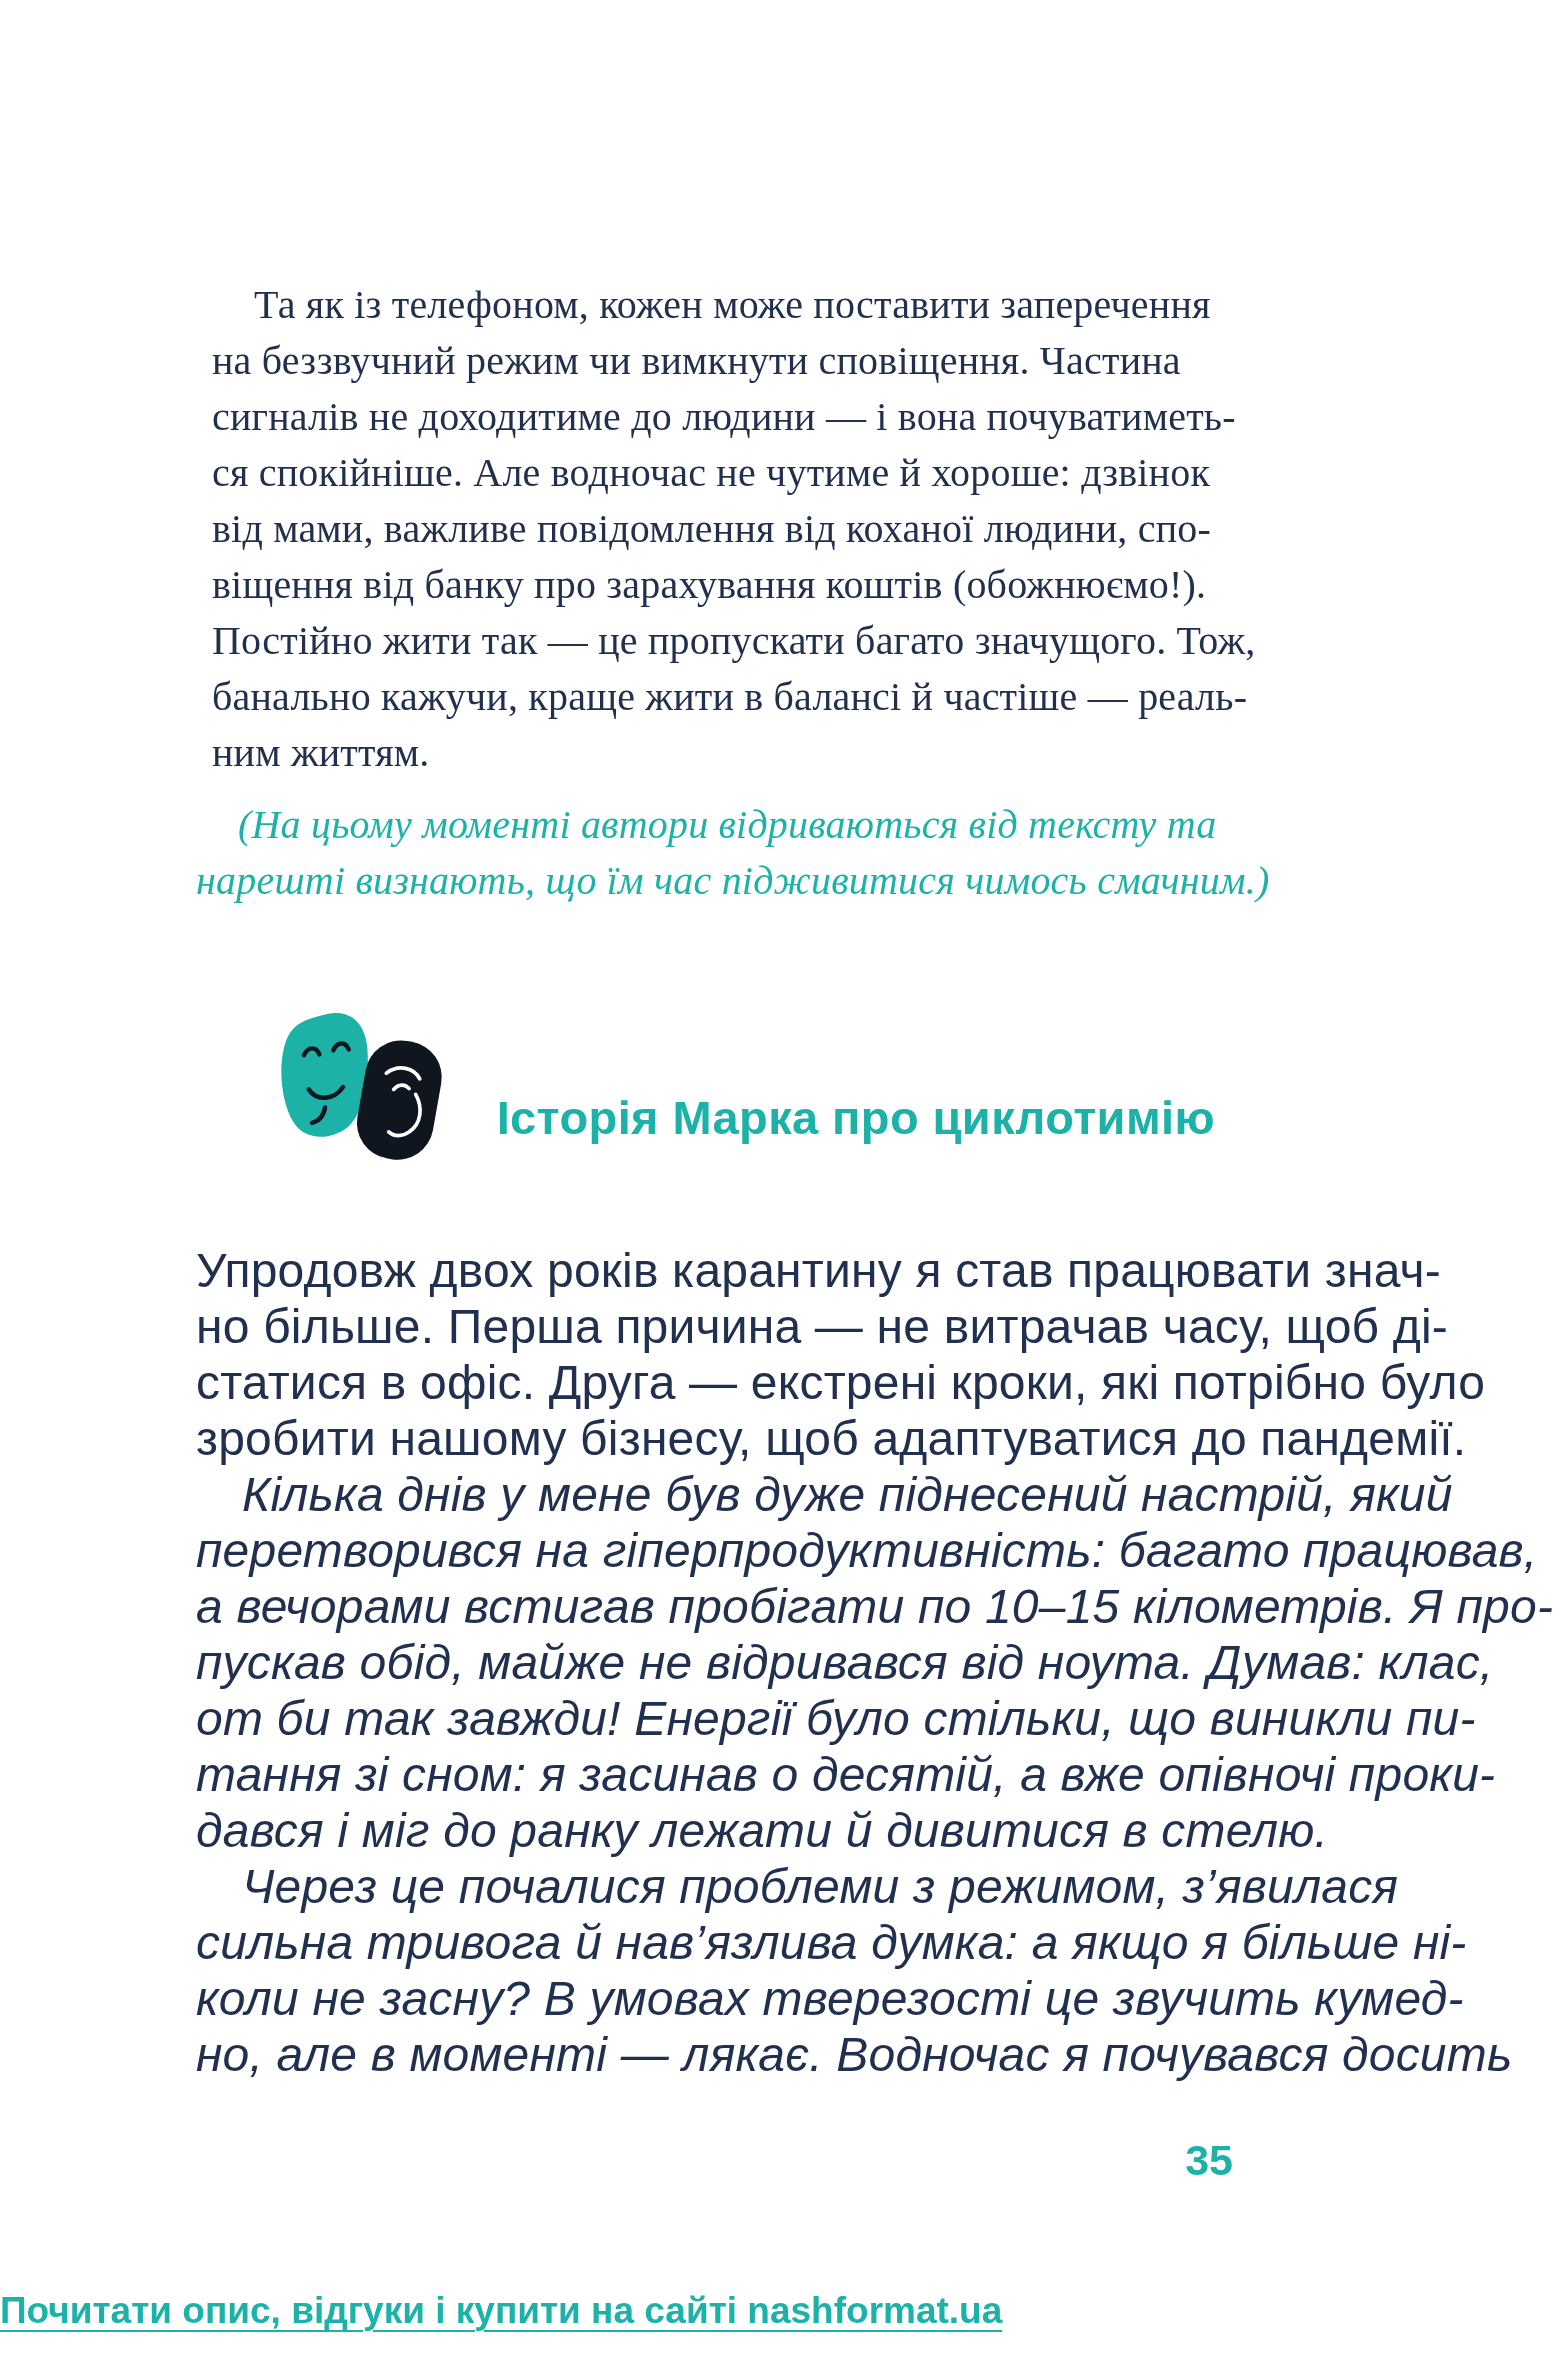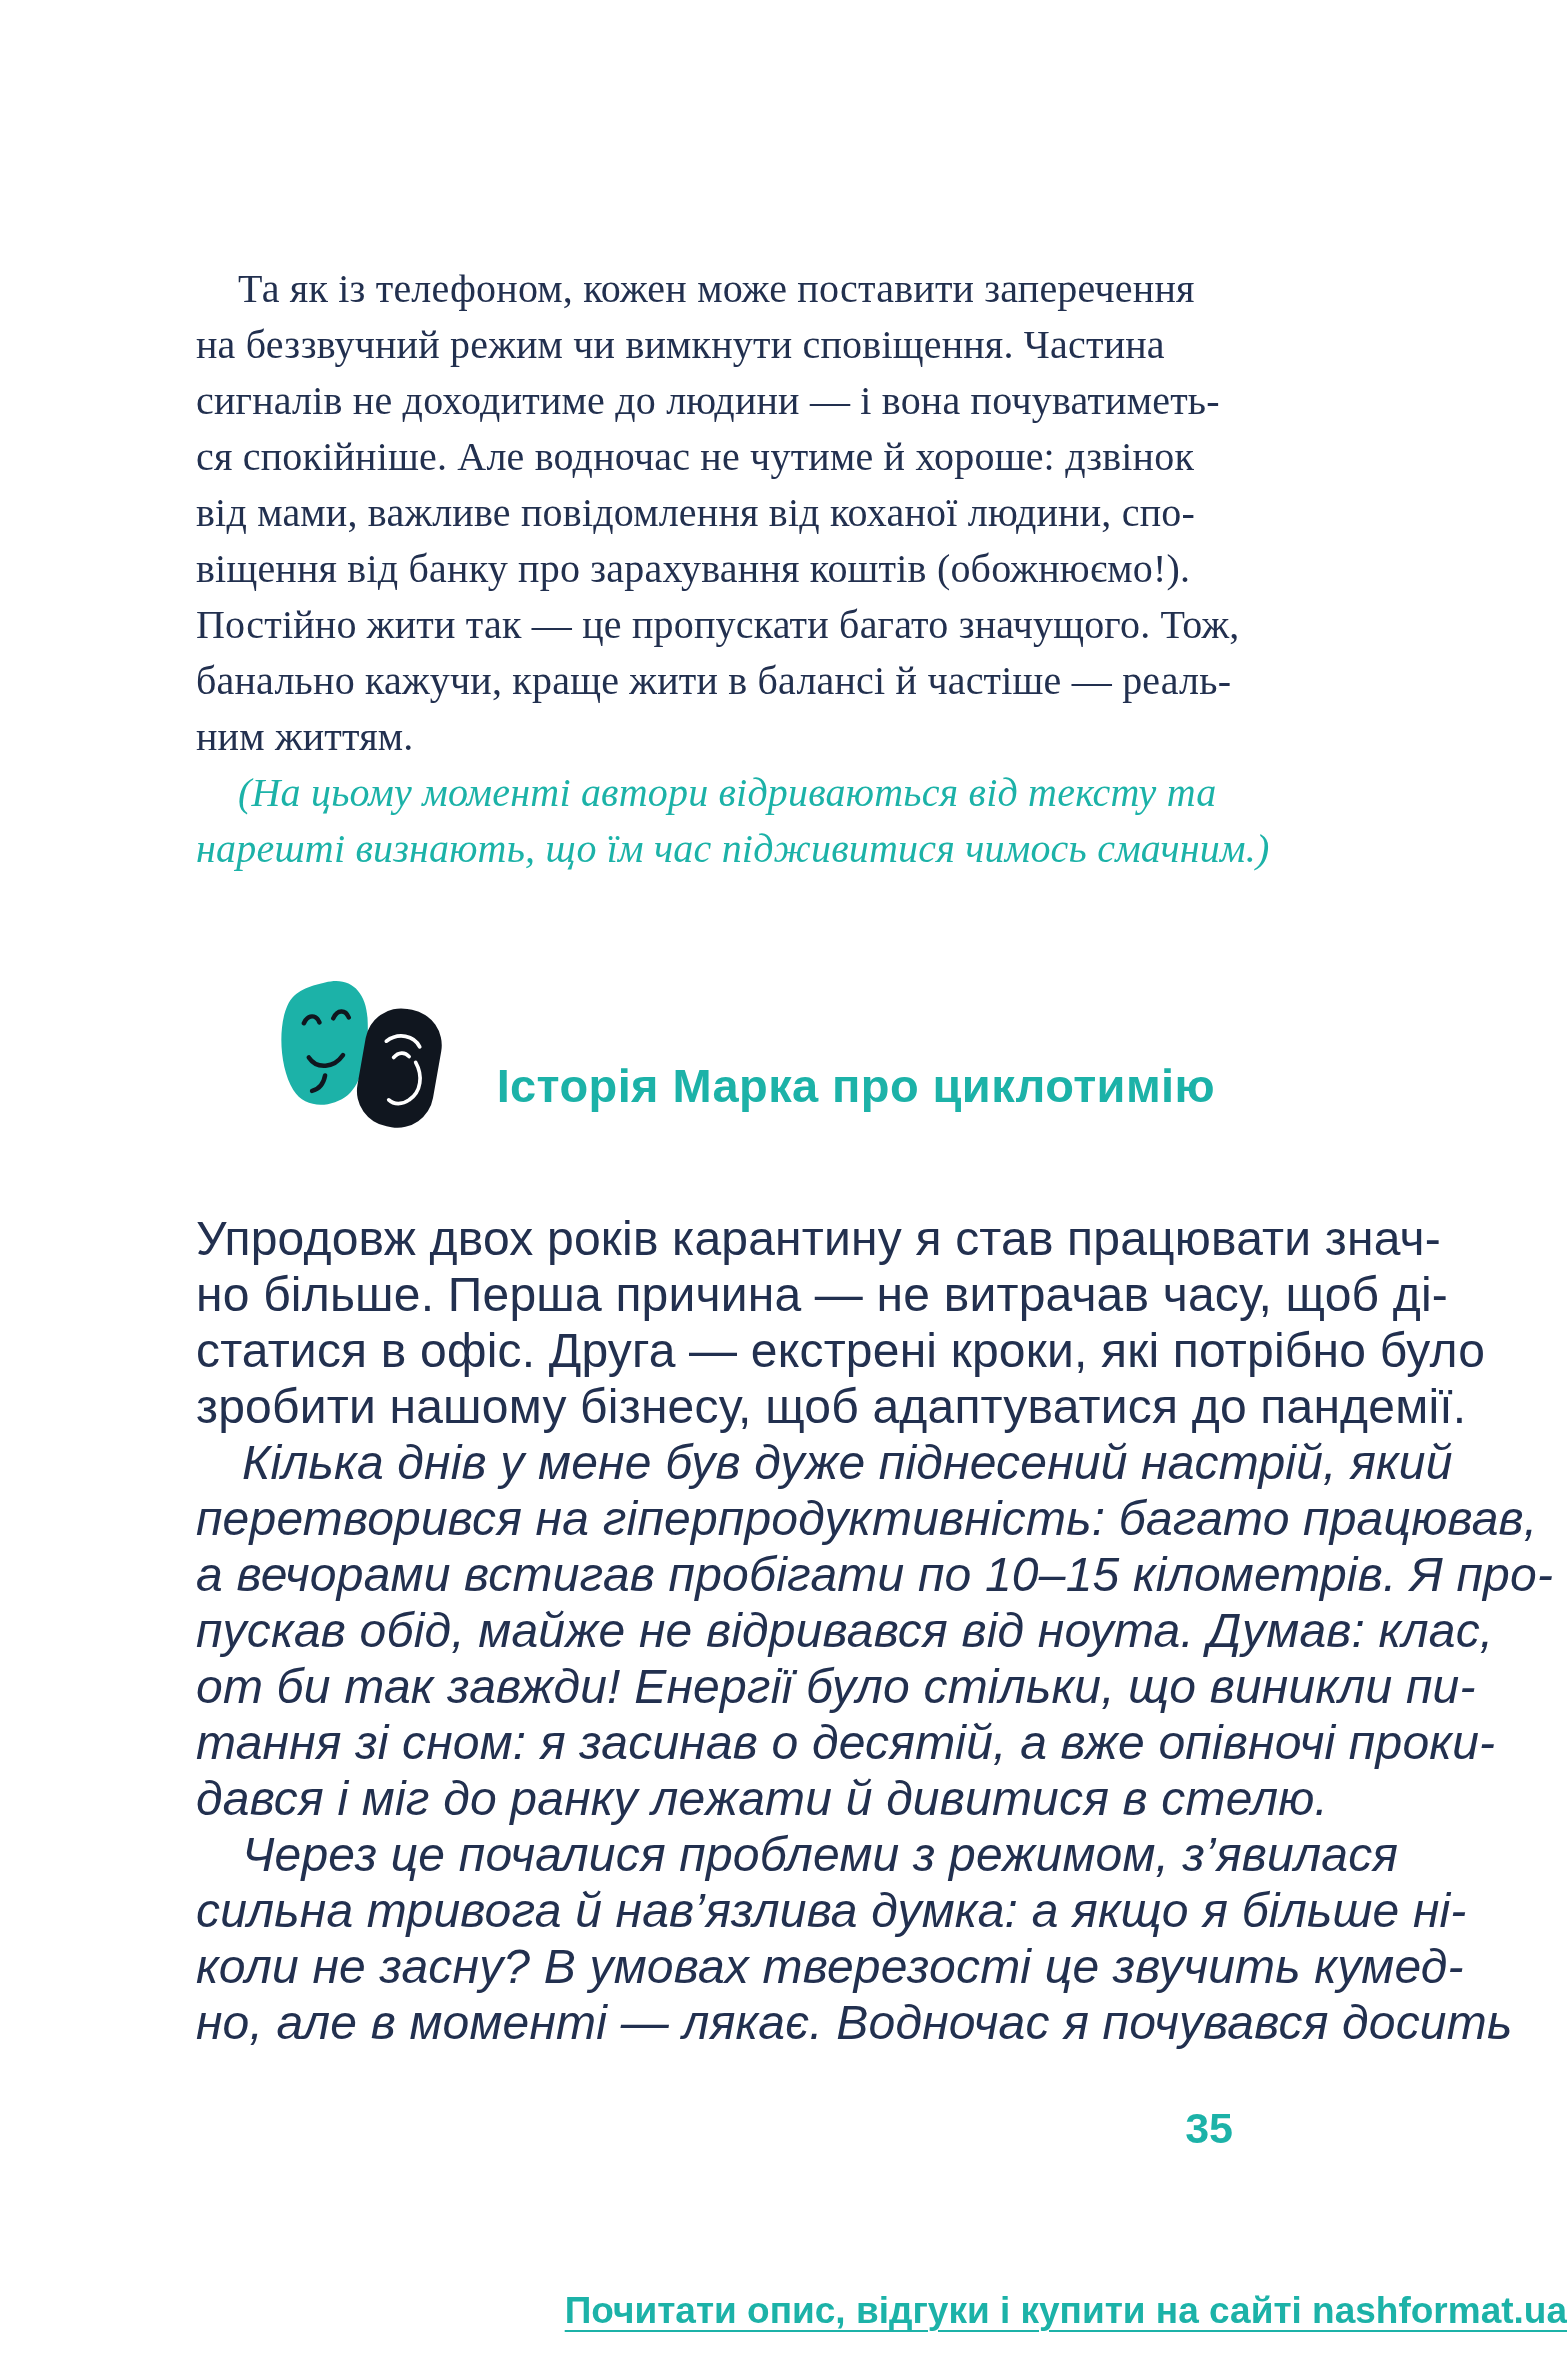--- a/index.html
+++ b/index.html
@@ -19,21 +19,21 @@
     width:1567px;height:2377px;
     background:#ffffff;
     overflow:hidden;
   }
   .text-column{
     position:absolute;
     left:196px;top:261px;
     width:1110px;
   }
   .serif-par{
-    margin:0;
+    margin:16px;
     white-space:pre;
     text-indent:42px;
     font-family:"Liberation Serif",serif;
     font-size:40px;
     line-height:56px;
     color:var(--ink);
     letter-spacing:0.2px;
   }
   .aside-par{
     margin:0;
@@ -91,21 +91,21 @@
     padding-right:73px;
     font-family:"Liberation Sans",sans-serif;
     font-weight:700;
     font-size:43px;
     color:var(--accent);
   }
   .footer{
     position:absolute;
     left:0;right:0;
     top:2290px;
-    text-align:right;
+    text-align:left;
   }
   .store-link{
     font-family:"Liberation Sans",sans-serif;
     font-weight:700;
     font-size:37px;
     color:var(--accent);
     text-decoration:underline;
     text-decoration-thickness:2.4px;
     text-underline-offset:7.3px;
     cursor:pointer;

